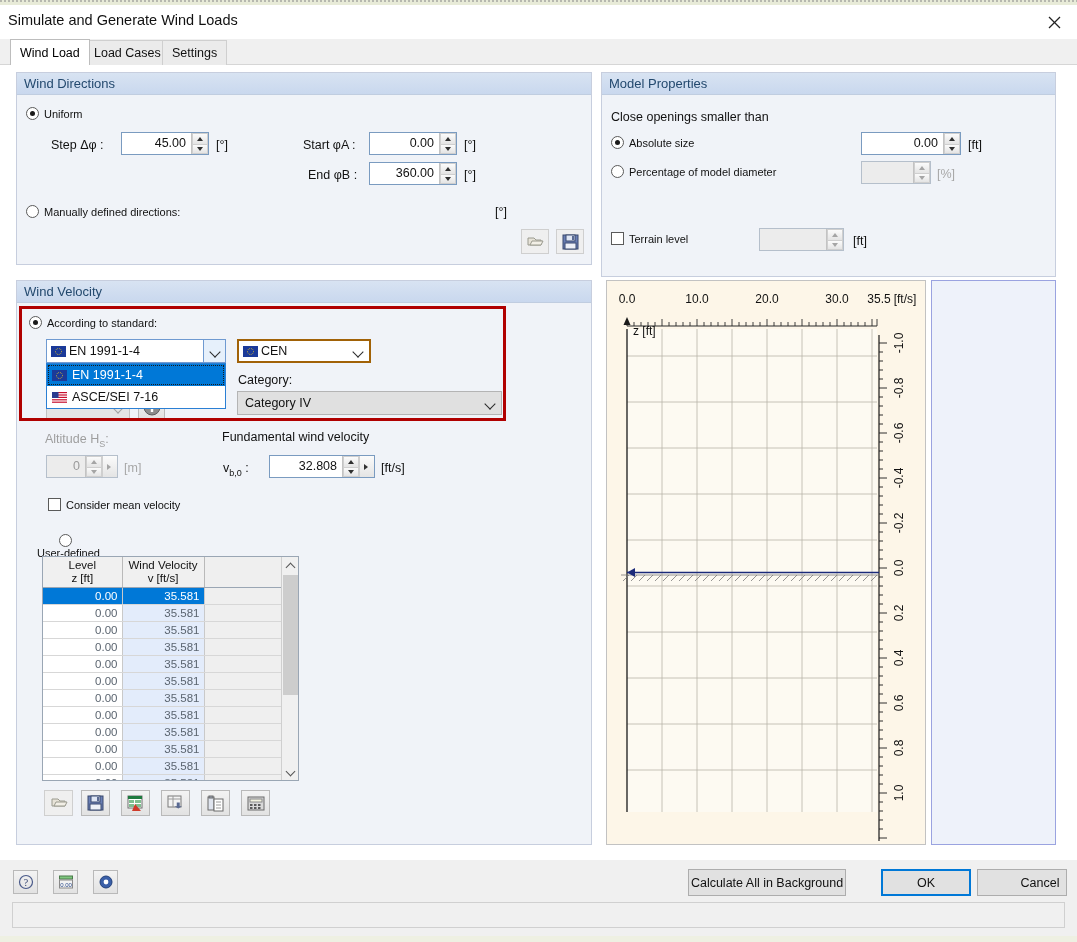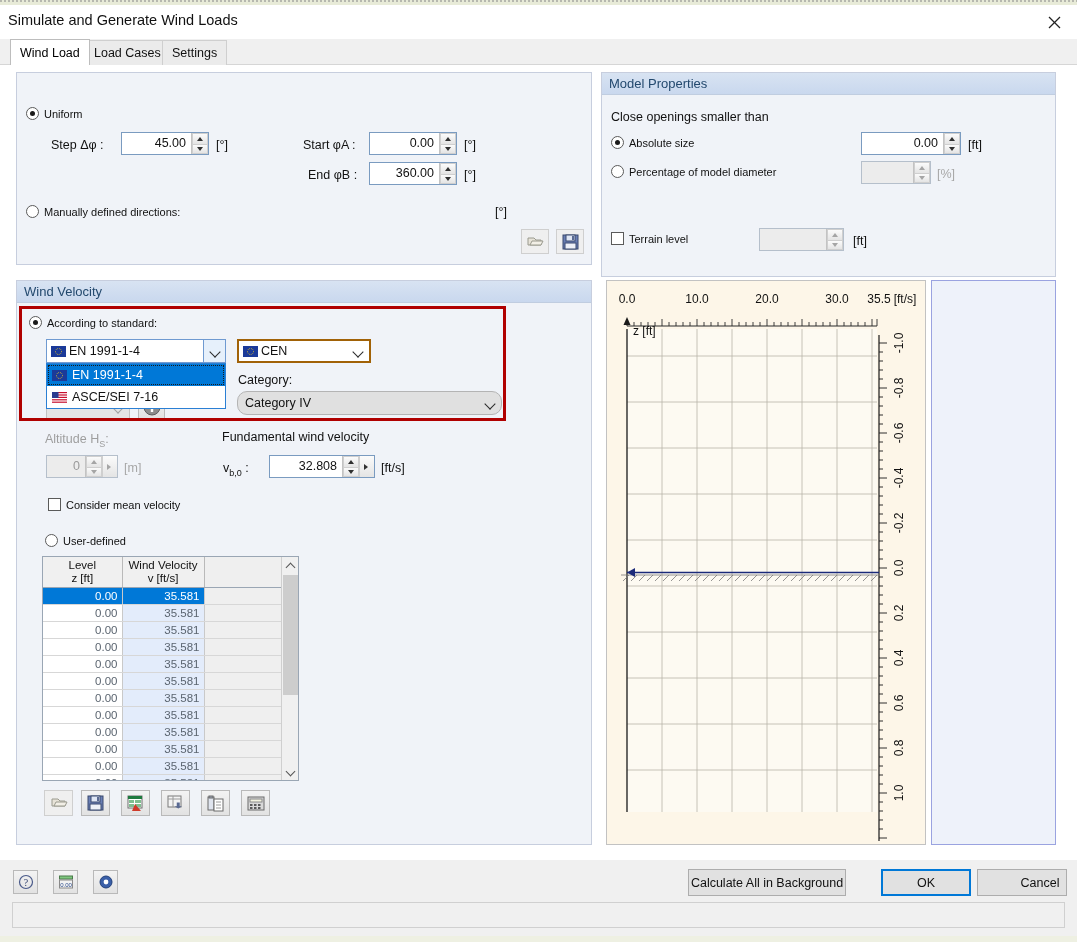--- a/index.html
+++ b/index.html
@@ -293,20 +293,21 @@
 
   <div class="tabstrip">
     <div class="tab active" style="left:10px;">Wind Load</div>
     <div class="tab" style="left:84px;">Load Cases</div>
     <div class="tab" style="left:162px;">Settings</div>
   </div>
 
   <div class="content">
 
     <div class="group shadow" style="left:16px; top:7px; width:576px; height:193px;">
+      <div class="gtitle">Wind Directions</div>
       <div class="gbody">
 
         <div class="radio checked" style="left:9px; top:12px;">
           <span class="dot"></span>
           <span class="lbl">Uniform</span>
         </div>
 
         <div class="lab" style="left:34px; top:43px;">Step Δφ :</div>
         <div class="numfield" style="left:104px; top:37px; width:88px;">
           <span class="val">45.00</span>
@@ -482,21 +483,21 @@
             <circle cx="7.5" cy="5.5" r="3" fill="none" stroke="#ffd617" stroke-width="1" stroke-dasharray="0.7 1.1"></circle>
           </svg>
           <span class="ctext">CEN</span>
           <span class="carrow">
               <i class="chev"></i>
             </span>
         </div>
 
         <div class="lab" style="left:221px; top:70px;">Category:</div>
 
-        <div class="combo grey" style="left:220px; top:88px; width:265px;border-radius:10px;">
+        <div class="combo grey" style="left:220px; top:88px; width:265px;">
           <span class="ctext">Category IV</span>
           <span class="carrow">
               <i class="chev"></i>
             </span>
         </div>
 
         <div class="combo disabled" style="left:29px; top:92px; width:84px;">
           <span class="ctext"></span>
           <span class="carrow">
               <i class="chev dim"></i>
@@ -549,21 +550,21 @@
               <i class="tri r"></i>
             </span>
         </div>
         <div class="lab unit" style="left:364px; top:158px;">[ft/s]</div>
 
         <div class="checkbox" style="left:31px; top:195px;">
           <span class="box"></span>
           <span class="lbl">Consider mean velocity</span>
         </div>
 
-        <div class="radio" style="left:28px; top:231px;">
+        <div class="radio" style="left:20px; top:231px;flex-direction:column;">
           <span class="dot"></span>
           <span class="lbl">User-defined</span>
         </div>
 
         <div class="tablewrap" style="left:25px; top:253px; width:257px; height:225px;">
           <div style="position:absolute; left:0; top:0; right:17px; bottom:0; overflow:hidden;">
             <table class="grid">
               <colgroup>
                   <col style="width:79px">
                   <col style="width:82px">

